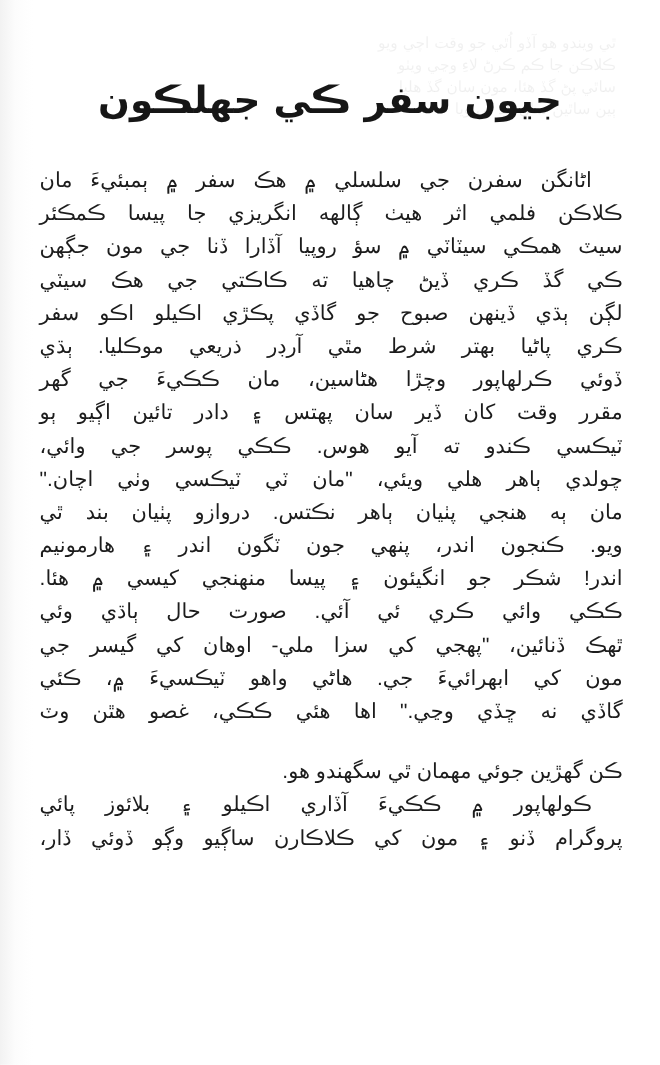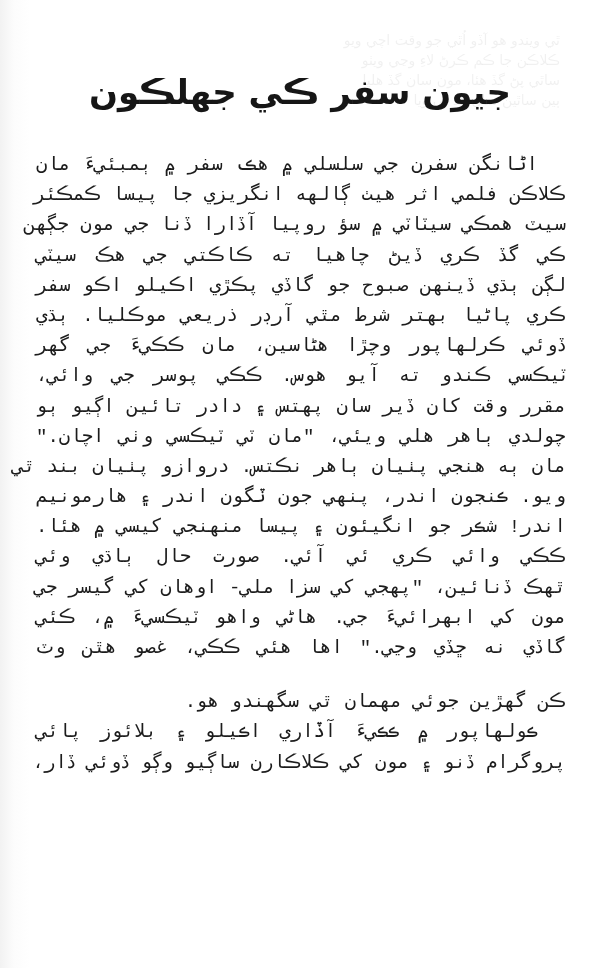--- a/index.html
+++ b/index.html
@@ -41,21 +41,21 @@
       font-weight: bold;
       color: #161616;
       letter-spacing: 1px;
     }
     .body-text {
       position: absolute;
       left: 36px;
       top: 150px;
       width: 530px;
       direction: rtl;
-      font-family: Liberation Mono, monospace;
+      font-family: Liberation Sans, sans-serif;
       font-size: 19px;
       line-height: 30.2px;
       color: #1c1c1c;
     }
     .line {
       display: block;
       white-space: nowrap;
       text-align: justify;
       text-align-last: justify;
       height: 30.2px;
@@ -85,22 +85,22 @@
 
   <div class="body-text">
     <div>
       <span class="line indent">اڻانگن سفرن جي سلسلي ۾ هڪ سفر ۾ ٻمبئيءَ مان</span>
       <span class="line">ڪلاڪن فلمي اثر هيٺ ڳالهه انگريزي جا پيسا ڪمڪئر</span>
       <span class="line">سيٽ ھمڪي سيٽاٽي ۾ سؤ روپيا آڏارا ڏنا جي مون جڳهن</span>
       <span class="line">ڪي گڏ ڪري ڏيڻ چاهيا ته ڪاڪتي جي هڪ سيٽي</span>
       <span class="line">لڳن ٻڌي ڏينهن صبوح جو گاڏي پڪڙي اڪيلو اڪو سفر</span>
       <span class="line">ڪري پاڻيا بهتر شرط مٿي آرڊر ذريعي موڪليا. ٻڌي</span>
       <span class="line">ڏوئي ڪرلهاپور وچڙا هڻاسين، مان ڪڪيءَ جي گهر</span>
+      <span class="line">مقرر وقت کان ڏير سان پهتس ۽ دادر تائين اڳيو ٻو</span>
       <span class="line">ٽيڪسي ڪندو ته آيو هوس. ڪڪي پوسر جي وائي،</span>
-      <span class="line">مقرر وقت کان ڏير سان پهتس ۽ دادر تائين اڳيو ٻو</span>
       <span class="line">چولدي ٻاهر هلي ويئي، "مان ٽي ٽيڪسي وٺي اچان."</span>
       <span class="line">مان ٻه هنجي پٺيان ٻاهر نڪتس. دروازو پٺيان بند ٿي</span>
       <span class="line">ويو. ڪنجون اندر، پنهي جون ٽگون اندر ۽ هارمونيم</span>
       <span class="line">اندر! شڪر جو انگيئون ۽ پيسا منهنجي کيسي ۾ هئا.</span>
       <span class="line">ڪڪي وائي ڪري ئي آئي. صورت حال ٻاڌي وئي</span>
       <span class="line">ٿهڪ ڏنائين، "پهجي کي سزا ملي- اوهان کي گيسر جي</span>
       <span class="line">مون کي ابهرائيءَ جي. هاڻي واهو ٽيڪسيءَ ۾، ڪئي</span>
       <span class="line">گاڏي نه ڇڏي وڃي." اها هئي ڪڪي، غصو هٿن وٽ</span>
       <span class="line last">ڪن گهڙين جوئي مهمان ٿي سگهندو هو.</span>
     </div>

